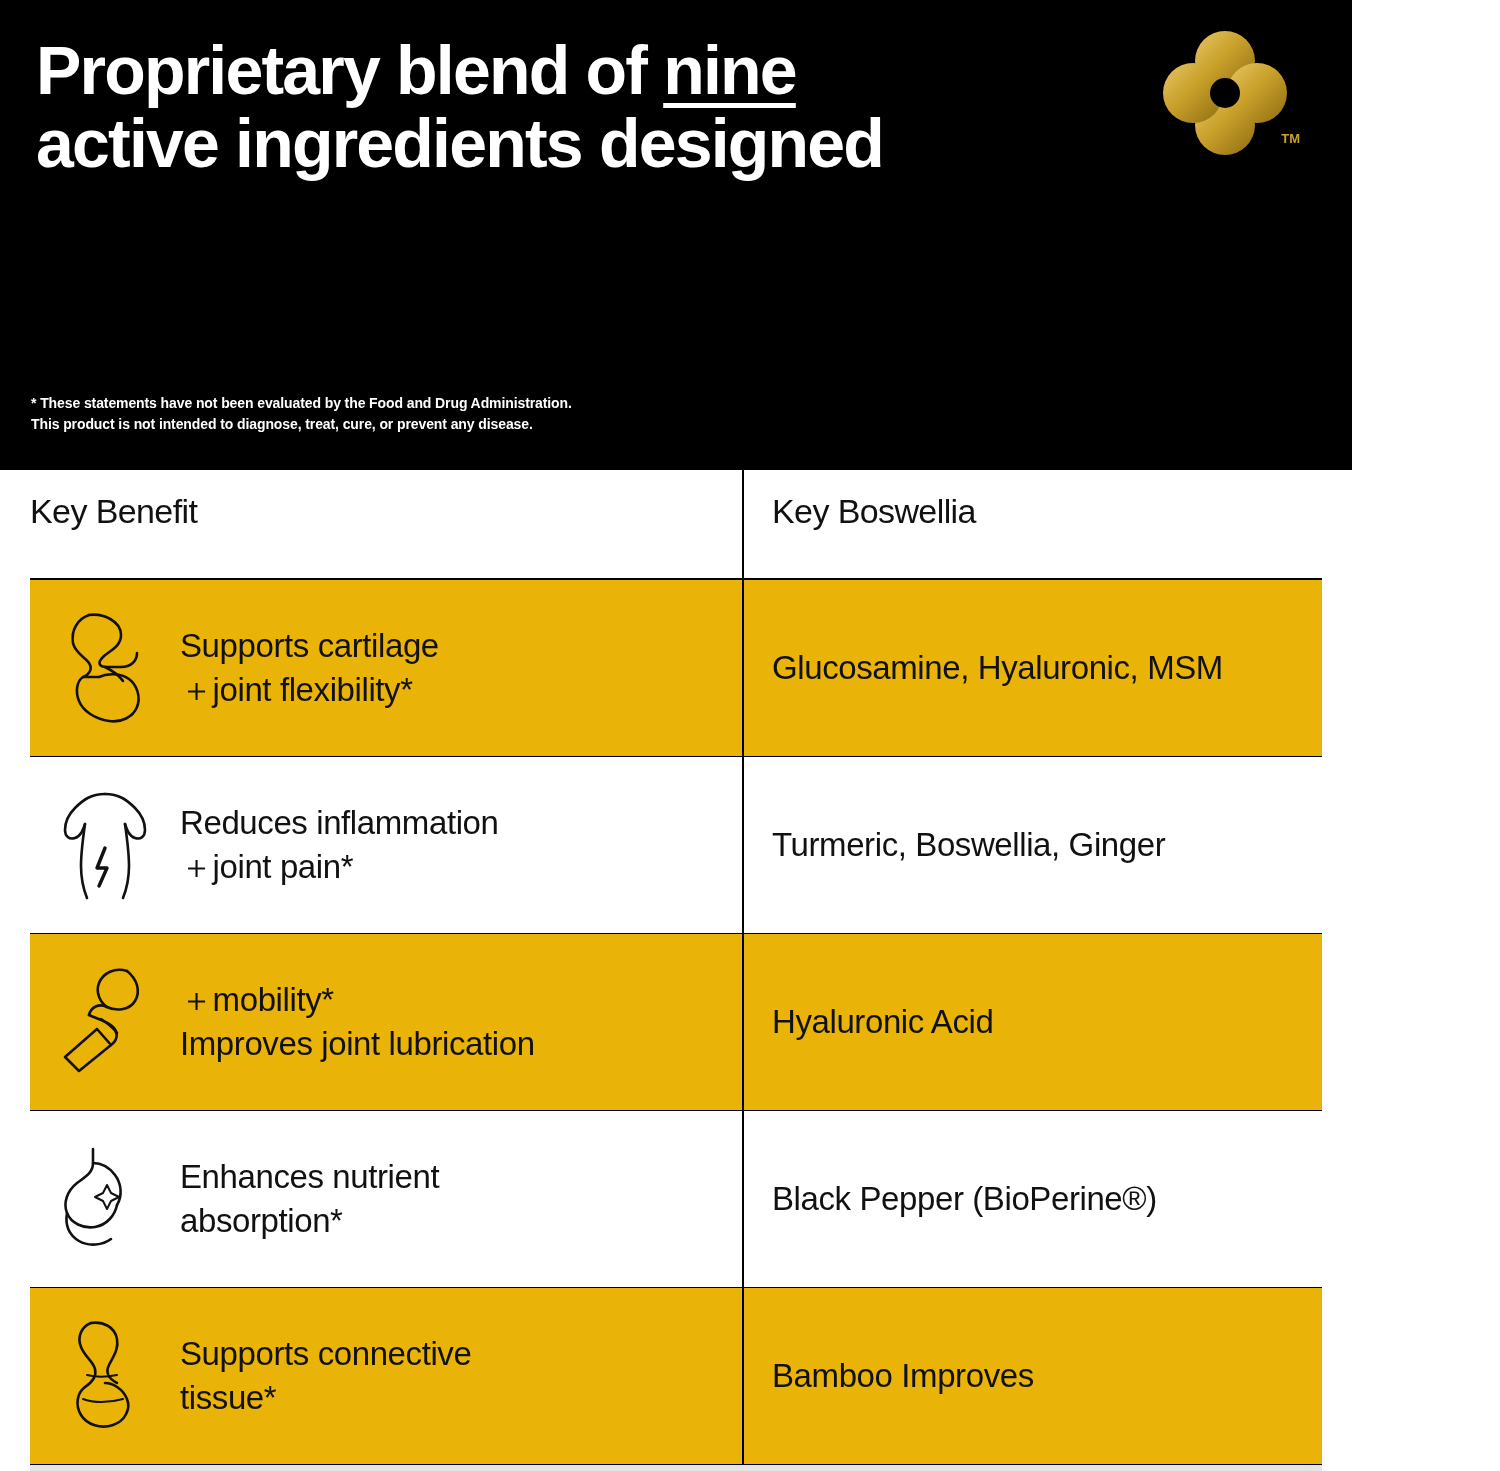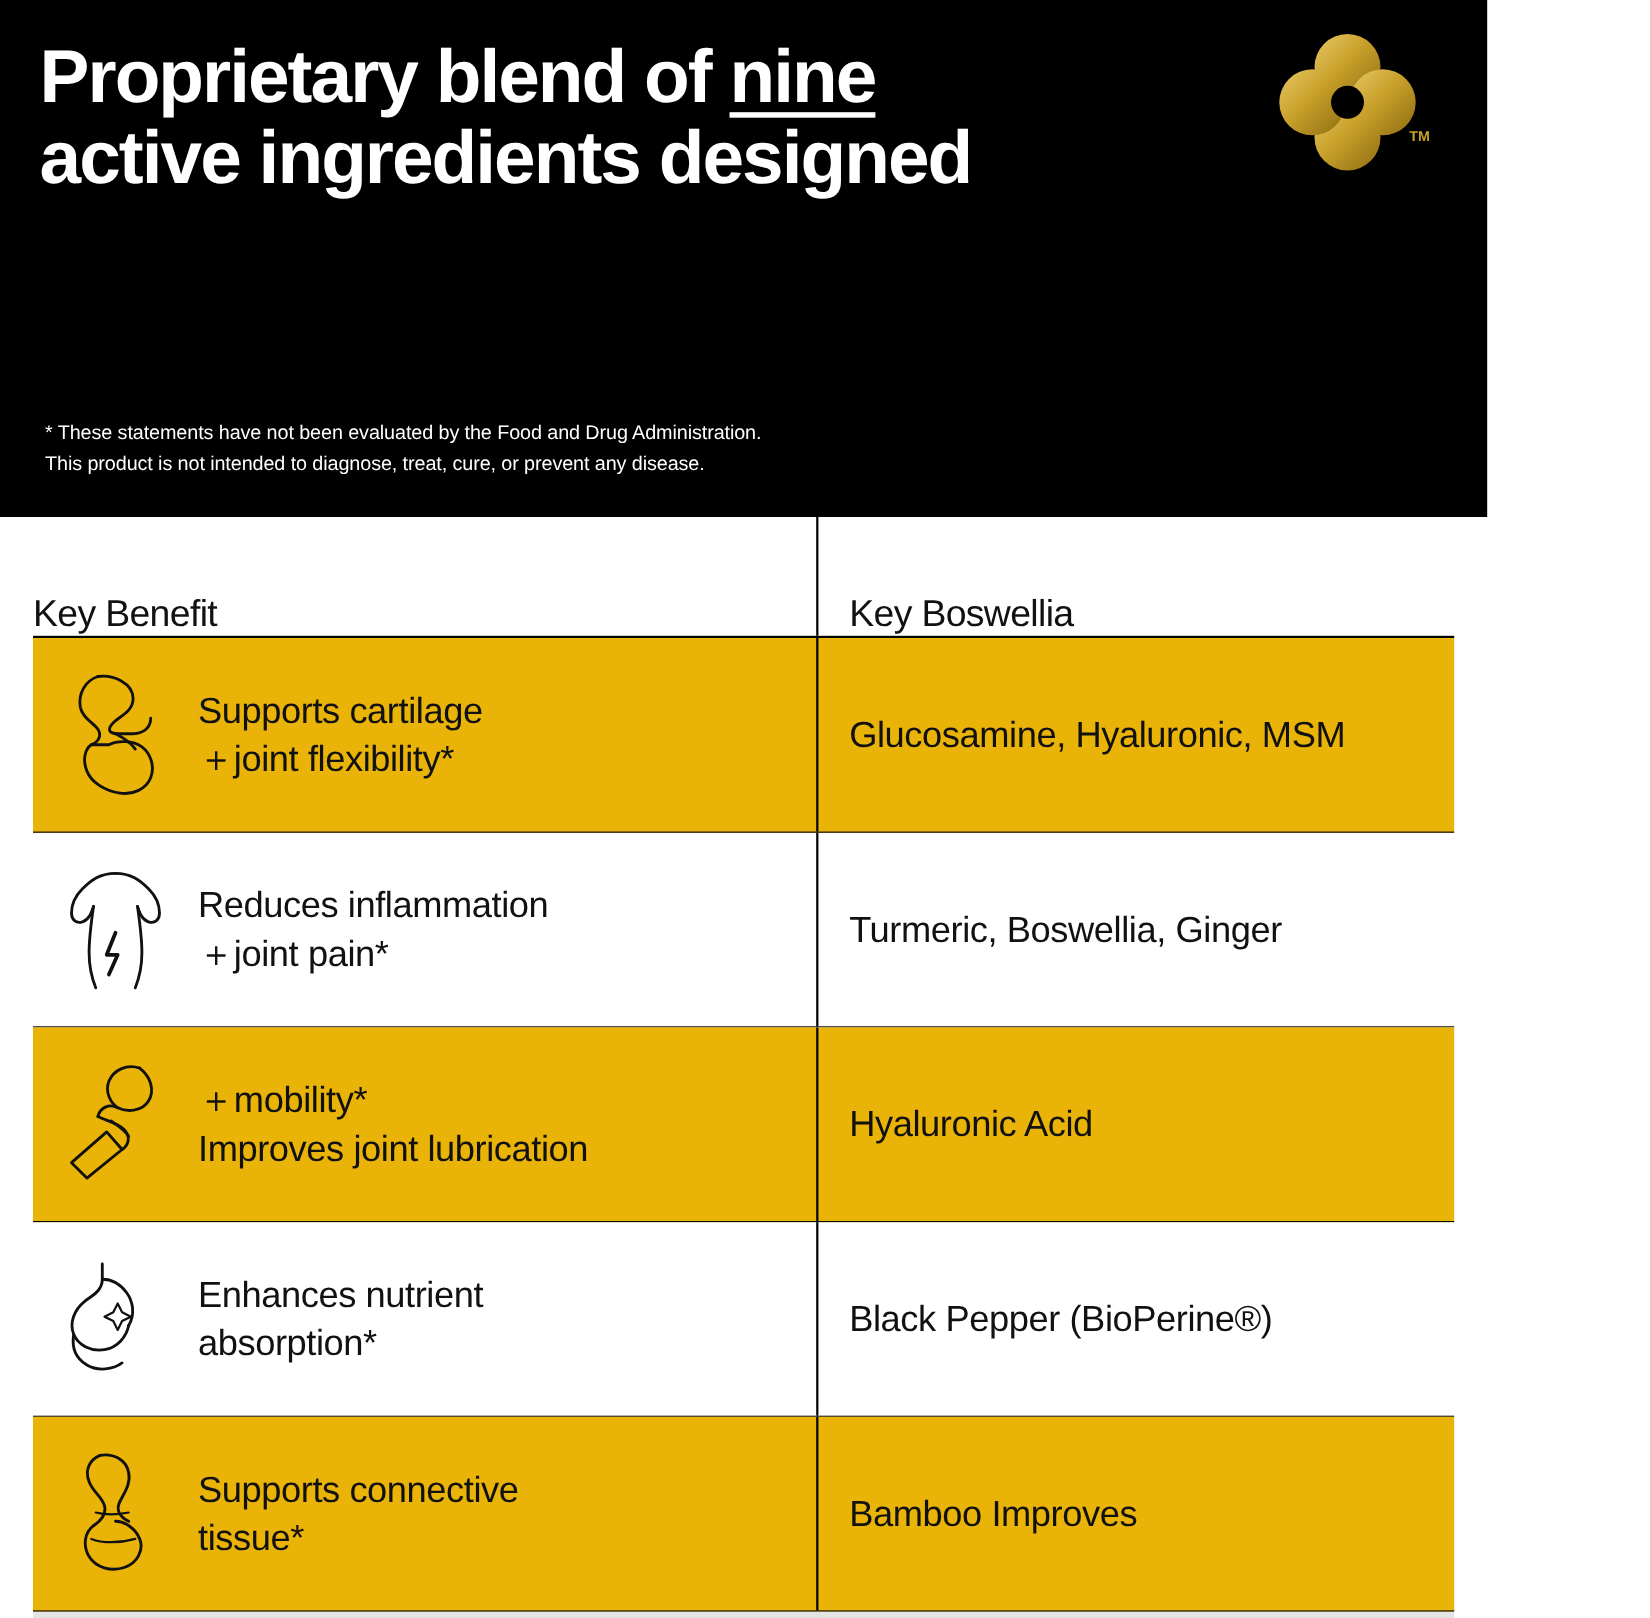--- a/index.html
+++ b/index.html
@@ -33,57 +33,57 @@
     letter-spacing: -1.8px;
     max-width: 1230px;
   }
   .hero-title .u {
     text-decoration: underline;
     text-underline-offset: 9px;
     text-decoration-thickness: 5px;
   }
   .disclaimer {
     position: absolute;
-    left: 41px;
+    left: 31px;
     bottom: 34px;
     color: #ffffff;
-    font-size: 18px;
-    font-weight: 400;
+    font-size: 14px;
+    font-weight: 700;
     line-height: 1.55;
     letter-spacing: -0.1px;
   }
   .logo {
     position: absolute;
     right: 62px;
     top: 28px;
     width: 130px;
     height: 130px;
   }
   .logo-tm {
     position: absolute;
     right: 52px;
-    top: 116px;
+    top: 131px;
     color: #c9a227;
     font-size: 13px;
     font-weight: 700;
   }
 
   
   .table {
     width: 100%;
     padding: 0 30px;
   }
   .row {
     display: flex;
     width: 100%;
     position: relative;
   }
   .head-row {
     height: 110px;
-    align-items: flex-end;
+    align-items: flex-start;
     border-bottom: 2px solid #000;
   }
   .col-a { width: 712px; position: relative; display: flex; align-items: center; }
   .col-b { flex: 1; position: relative; display: flex; align-items: center; }
   .head-row .col-a,
   .head-row .col-b { align-items: flex-start; padding-top: 22px; }
   .vline {
     position: absolute;
     left: 712px;
     top: 0;

